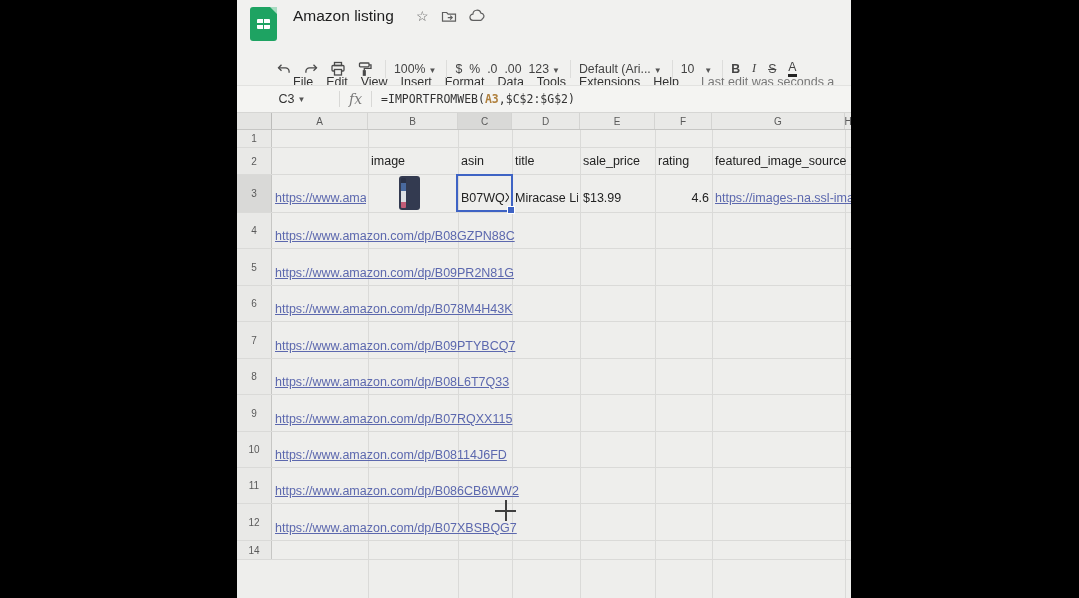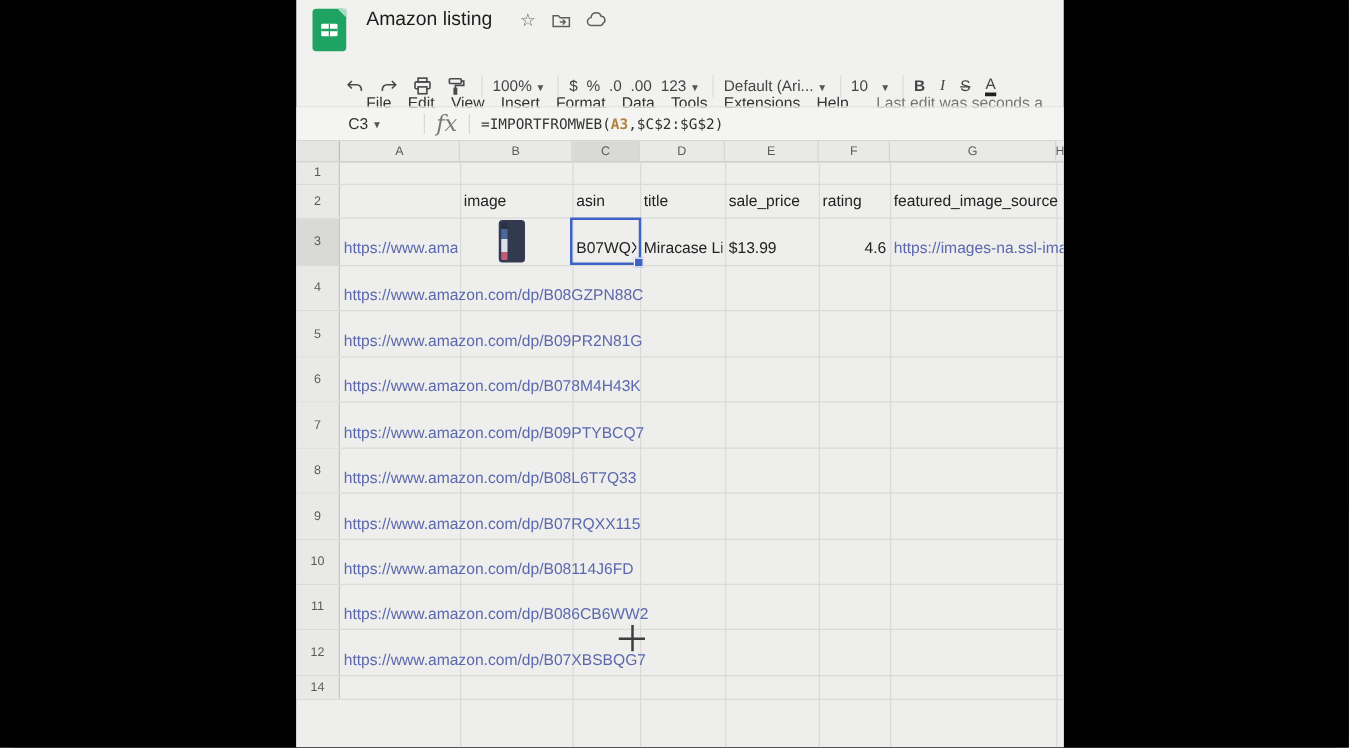--- a/index.html
+++ b/index.html
@@ -1,17 +1,17 @@
 <!DOCTYPE html>
 <html><head>
 <meta charset="utf-8">
 <style>
   html,body{margin:0;padding:0;background:#000;}
   .stage{position:relative;width:1079px;height:598px;background:#000;overflow:hidden;
-         font-family:"Liberation Sans",sans-serif;border-radius:11px;}
+         font-family:"Liberation Sans",sans-serif;}
   .app{position:absolute;left:237px;top:0;width:614px;height:598px;background:#f1f1ef;overflow:hidden;}
 
   
   .titlebar{position:absolute;top:0;left:0;width:100%;height:52px;}
   .logo{position:absolute;left:13px;top:7px;width:27px;height:34px;background:#1ea362;border-radius:3px;}
   .logo::before{content:"";position:absolute;right:0;top:0;border-style:solid;border-width:0 7px 7px 0;
                 border-color:transparent #a9dcc2 transparent transparent;}
   .logo-glyph{position:absolute;left:7px;top:12px;width:13px;height:10px;background:#fff;border-radius:1px;}
   .logo-glyph::before{content:"";position:absolute;left:0;right:0;top:4px;height:1.5px;background:#1ea362;}
   .logo-glyph::after{content:"";position:absolute;top:0;bottom:0;left:5.8px;width:1.5px;background:#1ea362;}
@@ -37,21 +37,21 @@
   .b-italic{font-style:italic;font-family:"Liberation Serif",serif;margin-right:12px;}
   .b-strike{text-decoration:line-through;margin-right:12px;}
   .b-color{border-bottom:3px solid #222;line-height:13px;margin-right:6px;}
 
   
   .formulabar{position:absolute;top:86px;left:0;width:100%;height:27px;background:#f4f4f2;
               border-bottom:1px solid #d6d6d4;display:flex;align-items:center;box-sizing:border-box;}
   .namebox{width:76px;padding-left:17px;display:flex;align-items:center;justify-content:center;
            font-size:12.5px;color:#333;flex:none;}
   .fb-div{width:1px;height:16px;background:#d8d8d6;margin:0 9px;flex:none;}
-  .fx{font-style:italic;color:#7a7a7a;font-size:18px;font-family:"DejaVu Serif",serif;}
+  .fx{font-style:italic;color:#7a7a7a;font-size:14px;font-family:"DejaVu Serif",serif;}
   .formula{font-family:"DejaVu Sans Mono",monospace;font-size:11.5px;color:#333;white-space:pre;}
   .formula .arg{color:#b0813e;font-weight:bold;}
 
   
   .sheet{position:absolute;top:113px;left:0;width:614px;bottom:0;background:#eeeeec;}
   .colheads{display:flex;height:17px;background:#e9e9e7;border-bottom:1px solid #c6c6c4;box-sizing:border-box;}
   .ch{box-sizing:border-box;border-right:1px solid #d4d4d2;font-size:10px;color:#5a5a5a;display:flex;
       align-items:center;justify-content:center;overflow:hidden;}
   .w-corner{width:35px;border-right:1px solid #bcbcba;background:#e4e4e2;}
   .w-a{width:96px}.w-b{width:90px}.w-c{width:54px;background:#d9d9d7;}.w-d{width:68px}
@@ -60,21 +60,21 @@
   .vl{position:absolute;top:0;bottom:0;width:1px;background:#dadad8;}
   .vl1{left:131px}.vl2{left:221px}.vl3{left:275px}.vl4{left:343px}.vl5{left:418px}.vl6{left:475px}.vl7{left:608px}
   .row{position:relative;display:flex;border-bottom:1px solid #dadad8;box-sizing:border-box;}
   .rh{width:35px;flex:none;box-sizing:border-box;background:#e9e9e7;border-right:1px solid #c6c6c4;
       display:flex;align-items:center;justify-content:center;font-size:10px;color:#5a5a5a;}
   .rh.sel{background:#d9d9d7;}
   .rc{position:relative;flex:1;overflow:visible;}
   .hr1{height:18px}.hr2{height:27px}.hr3{height:38px}.h36{height:36px}.h37{height:37px}.h19{height:19px}
   .ct{position:absolute;bottom:5px;font-size:12.5px;color:#222;white-space:nowrap;line-height:13px;}
   .hdr{bottom:6px;}
-  .link{color:#5c68ae;cursor:pointer;text-align:right;}
+  .link{color:#5c68ae;text-decoration:underline;cursor:pointer;text-align:right;}
   .url{left:3px;}
   .a3{left:3px;width:91px;overflow:hidden;bottom:7px;}
   .c3{left:189px;width:48px;overflow:hidden;bottom:7px;}
   .d3{left:243px;width:63px;overflow:hidden;bottom:7px;}
   .e3{left:311px;bottom:7px;}
   .f3{left:383px;width:54px;text-align:right;bottom:7px;}
   .g3{left:443px;width:136px;overflow:hidden;bottom:7px;}
   .hl-image{left:99px}.hl-asin{left:189px}.hl-title{left:243px}.hl-price{left:311px}
   .hl-rating{left:386px}.hl-src{left:443px}
   .b3img{position:absolute;left:127px;bottom:2px;width:21px;height:34px;background:#333a50;border-radius:3px;}

